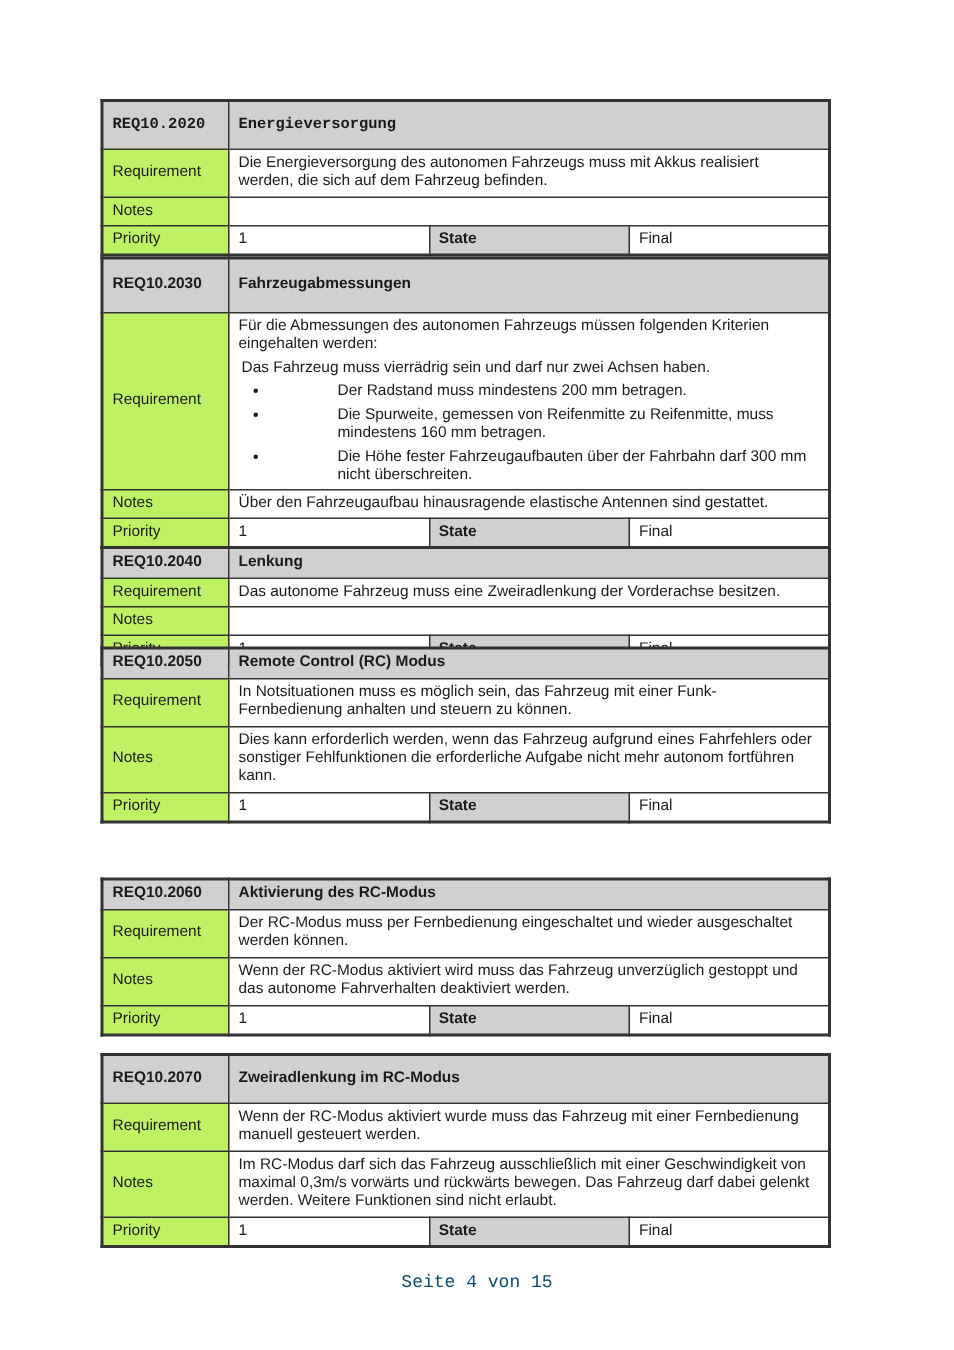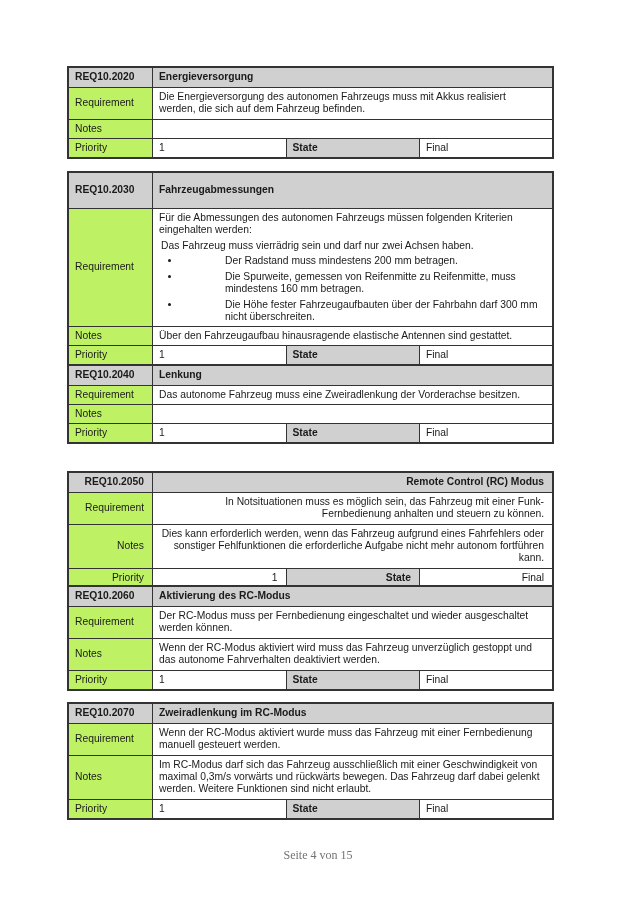--- a/index.html
+++ b/index.html
@@ -11,30 +11,30 @@
     table.req td { border: 1px solid #333; padding: 3px 8px 3px 6px; vertical-align: middle; }
     table.req td.lab { background: #bef264; font-weight: normal; width: 69px; }
     table.req tr.head td { background: #d0d0d0; font-weight: bold; }
     table.req td.state-lab { background: #d0d0d0; font-weight: bold; width: 67px; }
     table.req td.prio-val { width: 144px; }
     .outer { border: 2px solid #333; }
     ul.bullets { margin: 3px 0 0 0; padding-left: 22px; }
     ul.bullets li { margin: 0 0 4px 0; padding-left: 44px; }
     .lead { margin-top: 4px; padding-left: 2px; }
     .footer { position: absolute; top: 848px; left: 0; width: 636px; text-align: center;
-              font-family: Liberation Serif, serif; font-size: 12px; color: #737373; }
+              font-family: Liberation Mono, monospace; font-size: 12px; color: #0c4a6e; }
   </style>
 </head>
 <body>
 
 <div class="page">
 
   <table class="req outer" style="top:66px;">
     <tbody>
-        <tr class="head" style="height:20px;">
+        <tr class="head" style="height:32px;font-family:Liberation Mono, monospace;">
       <td class="lab">REQ10.2020</td>
       <td colspan="3">Energieversorgung</td>
     </tr>
     <tr style="height:32px;">
       <td class="lab">Requirement</td>
       <td colspan="3">Die Energieversorgung des autonomen Fahrzeugs muss mit Akkus realisiert werden, die sich auf dem Fahrzeug befinden.</td>
     </tr>
     <tr style="height:19px;">
       <td class="lab">Notes</td>
       <td colspan="3"></td>
@@ -95,21 +95,21 @@
     </tr>
     <tr style="height:19px;">
       <td class="lab">Priority</td>
       <td class="prio-val">1</td>
       <td class="state-lab">State</td>
       <td>Final</td>
     </tr>
   </tbody>
     </table>
 
-  <table class="req outer" style="top:471px;text-align:right;">
+  <table class="req outer" style="top:431px;">
     <tbody>
         <tr class="head" style="height:20px;">
       <td class="lab">REQ10.2050</td>
       <td colspan="3">Remote Control (RC) Modus</td>
     </tr>
     <tr style="height:32px;">
       <td class="lab">Requirement</td>
       <td colspan="3">In Notsituationen muss es möglich sein, das Fahrzeug mit einer Funk-Fernbedienung anhalten und steuern zu können.</td>
     </tr>
     <tr style="height:44px;">
@@ -143,21 +143,21 @@
       <td class="lab">Priority</td>
       <td class="prio-val">1</td>
       <td class="state-lab">State</td>
       <td>Final</td>
     </tr>
   </tbody>
     </table>
 
   <table class="req outer" style="top:702px;">
     <tbody>
-        <tr class="head" style="height:20px;">
+        <tr class="head" style="height:32px;">
       <td class="lab">REQ10.2070</td>
       <td colspan="3">Zweiradlenkung im RC-Modus</td>
     </tr>
     <tr style="height:32px;">
       <td class="lab">Requirement</td>
       <td colspan="3">Wenn der RC-Modus aktiviert wurde muss das Fahrzeug mit einer Fernbedienung manuell gesteuert werden.</td>
     </tr>
     <tr style="height:44px;">
       <td class="lab">Notes</td>
       <td colspan="3">Im RC-Modus darf sich das Fahrzeug ausschließlich mit einer Geschwindigkeit von maximal 0,3m/s vorwärts und rückwärts bewegen. Das Fahrzeug darf dabei gelenkt werden. Weitere Funktionen sind nicht erlaubt.</td>

